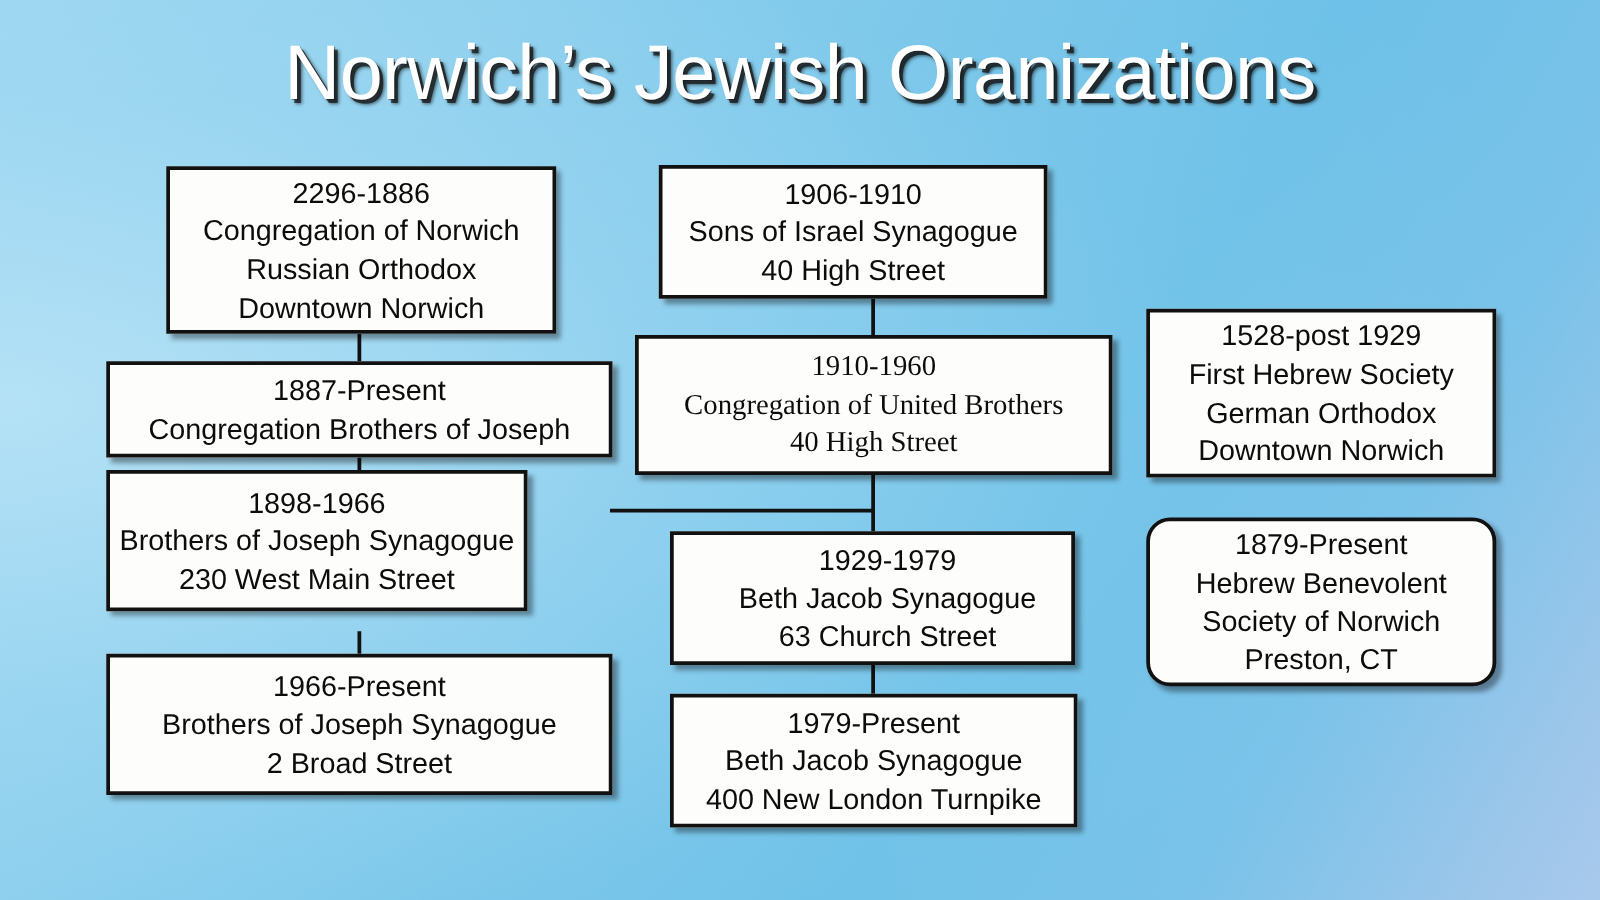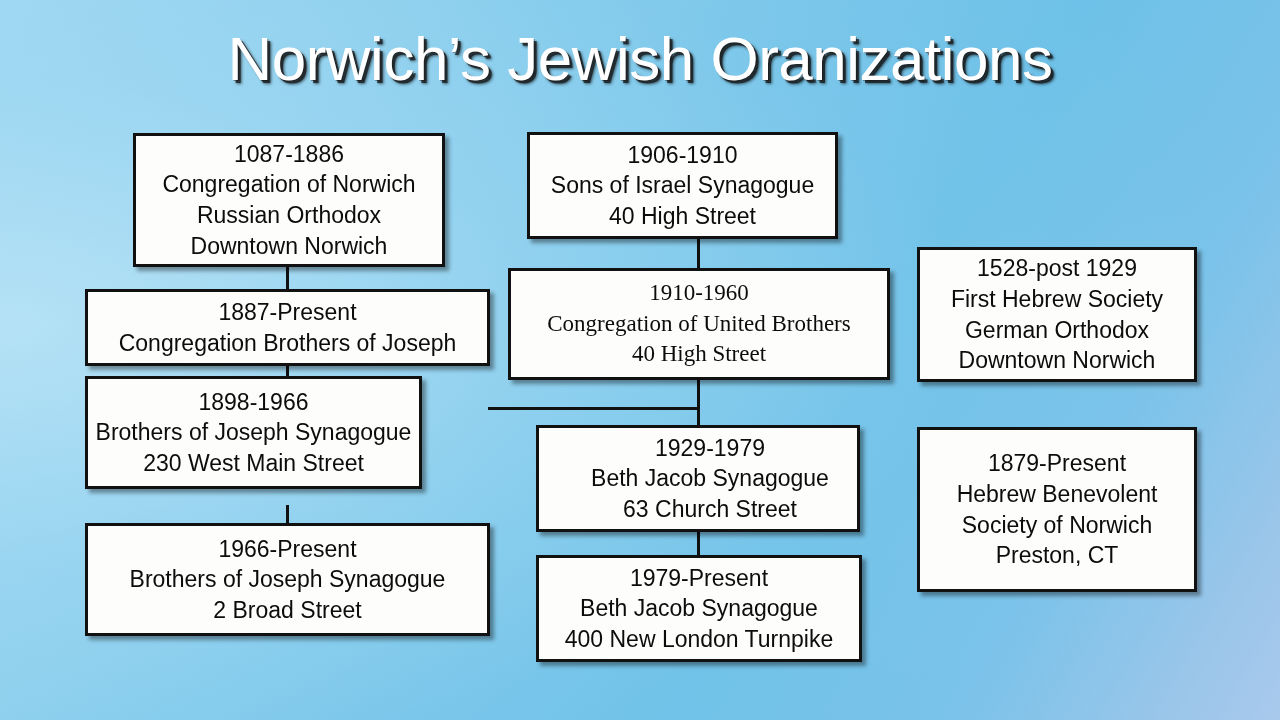--- a/index.html
+++ b/index.html
@@ -101,21 +101,21 @@
 
   <div class="conn" style="left:697px; top:379px; width:3px; height:31px;"></div>
 
   <div class="conn" style="left:488px; top:407px; width:212px; height:3px;"></div>
 
   <div class="conn" style="left:697px; top:407px; width:3px; height:20px;"></div>
 
   <div class="conn" style="left:697px; top:531px; width:3px; height:26px;"></div>
 
   <div class="node" style="left:133px; top:133px; width:312px; height:134px;">
-    <span class="line">1087-1886</span>
+    <span class="line">2296-1886</span>
     <span class="line">Congregation of Norwich</span>
     <span class="line">Russian Orthodox</span>
     <span class="line">Downtown Norwich</span>
   </div>
 
   <div class="node" style="left:85px; top:289px; width:405px; height:77px;">
     <span class="line">1887-Present</span>
     <span class="line">Congregation Brothers of Joseph</span>
   </div>
 
@@ -155,20 +155,20 @@
     <span class="line">400 New London Turnpike</span>
   </div>
 
   <div class="node" style="left:917px; top:247px; width:280px; height:135px;">
     <span class="line">1528-post 1929</span>
     <span class="line">First Hebrew Society</span>
     <span class="line">German Orthodox</span>
     <span class="line">Downtown Norwich</span>
   </div>
 
-  <div class="node" style="left:917px; top:427px; width:280px; height:165px;">
+  <div class="node" style="left:917px; top:414px; width:280px; height:135px;border-radius:19px;">
     <span class="line">1879-Present</span>
     <span class="line">Hebrew Benevolent</span>
     <span class="line">Society of Norwich</span>
     <span class="line">Preston, CT</span>
   </div>
 
 </div>
 
 </body></html>

